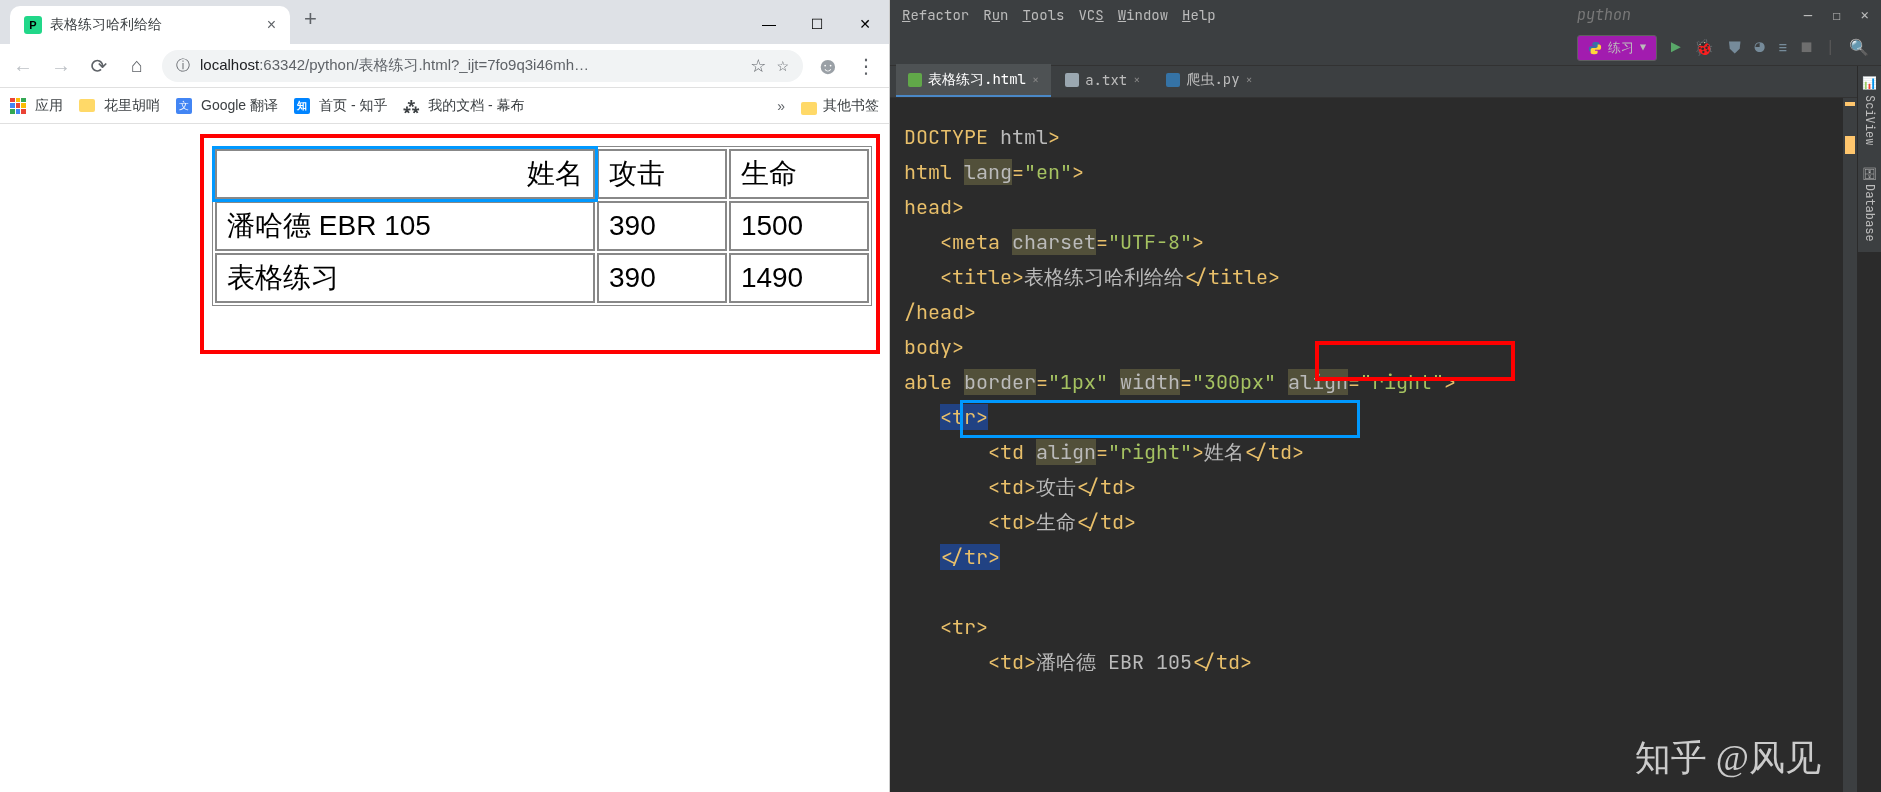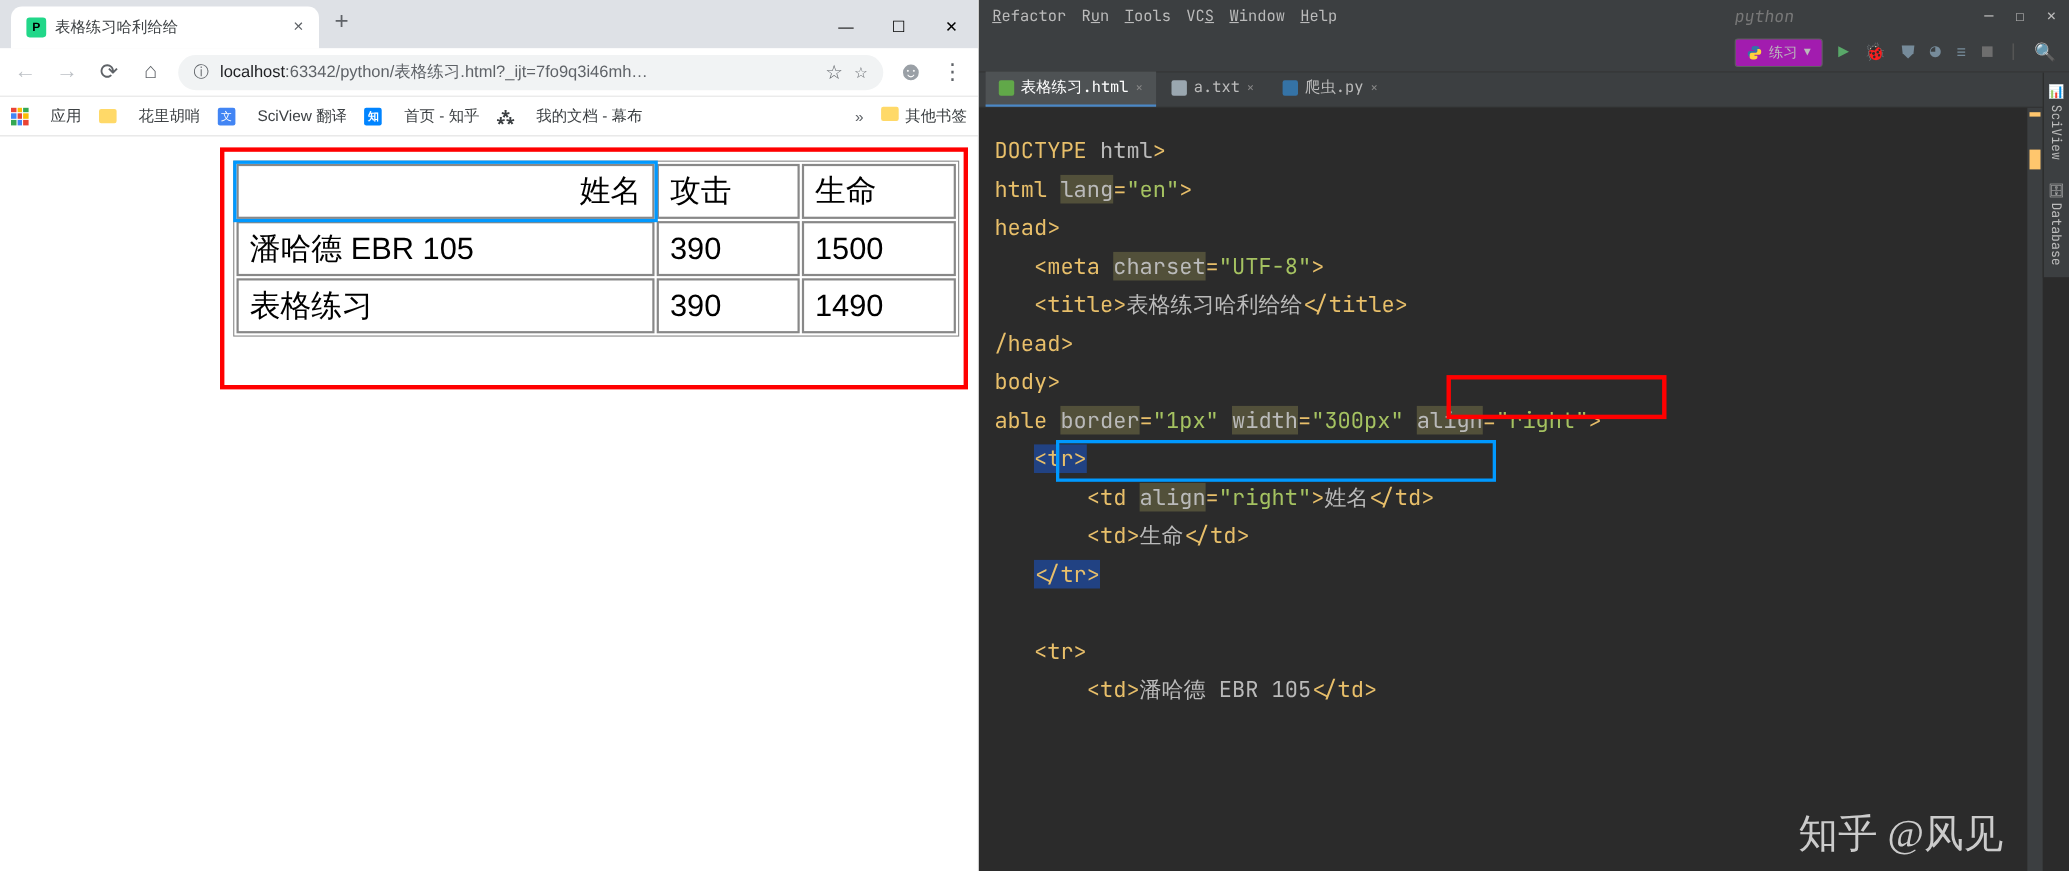--- a/index.html
+++ b/index.html
@@ -19,37 +19,37 @@
     .toolbar { height: 44px; background: #fff; display: flex; align-items: center; padding: 0 10px; gap: 12px; border-bottom: 1px solid #e0e0e0; }
     .nav-btn { font-size: 20px; color: #5f6368; width: 26px; text-align: center; }
     .nav-btn.disabled { color: #bdc1c6; }
     .omnibox { flex: 1; height: 32px; background: #f1f3f4; border-radius: 16px; display: flex; align-items: center; padding: 0 14px; gap: 10px; font-size: 15px; color: #202124; }
     .omnibox-icon { font-size: 14px; color: #5f6368; }
     .omnibox-text { flex: 1; white-space: nowrap; overflow: hidden; }
     .omnibox-text b { color: #202124; font-weight: normal; }
     .omnibox-text span { color: #5f6368; }
     
     .bookmarks { height: 36px; background: #fff; display: flex; align-items: center; padding: 0 10px; gap: 16px; font-size: 14px; color: #3c4043; border-bottom: 1px solid #e0e0e0; }
-    .bm-item { display: flex; align-items: center; gap: 20px; }
+    .bm-item { display: flex; align-items: center; gap: 9px; }
     .bm-apps-icon { width: 16px; height: 16px; display: grid; grid-template-columns: 1fr 1fr 1fr; gap: 1px; }
     .bm-apps-icon span { background: #ea4335; }
     .bm-apps-icon span:nth-child(2) { background: #fbbc04; }
     .bm-apps-icon span:nth-child(3) { background: #34a853; }
     .bm-apps-icon span:nth-child(4) { background: #4285f4; }
     .bm-apps-icon span:nth-child(5) { background: #ea4335; }
     .bm-apps-icon span:nth-child(6) { background: #fbbc04; }
     .bm-apps-icon span:nth-child(7) { background: #34a853; }
     .bm-apps-icon span:nth-child(8) { background: #4285f4; }
     .bm-apps-icon span:nth-child(9) { background: #ea4335; }
     .bm-folder { width: 16px; height: 13px; background: #ffd968; border-radius: 2px; }
     .bm-gtranslate { width: 16px; height: 16px; background: #4285f4; border-radius: 2px; color: #fff; font-size: 10px; display: flex; align-items: center; justify-content: center; }
     .bm-zhihu { width: 16px; height: 16px; background: #0084ff; border-radius: 2px; color: #fff; font-size: 10px; display: flex; align-items: center; justify-content: center; font-weight: bold; }
     .bm-mubu { font-weight: bold; }
     .bm-chevron { margin-left: auto; font-size: 14px; color: #5f6368; }
-    .bm-other { display: flex; align-items: flex-start; gap: 6px; }
+    .bm-other { display: flex; align-items: flex-end; gap: 6px; }
     
     .page-content { flex: 1; position: relative; padding: 20px; }
     .red-box { position: absolute; border: 4px solid #ff0000; top: 10px; left: 200px; width: 680px; height: 220px; padding: 8px; }
     .page-table { border-collapse: separate; border-spacing: 2px; border: 1px solid #888; width: 660px; font-size: 28px; }
     .page-table td { border: 2px solid #888; padding: 4px 10px; }
     .blue-cell { outline: 3px solid #0099ff; text-align: right; width: 380px; }
     
     
     .ide { flex: 1; background: #3c3f41; color: #bbb; display: flex; flex-direction: column; font-family: "JetBrains Mono", Consolas, monospace; position: relative; }
     .ide-menubar { height: 30px; background: #3c3f41; display: flex; align-items: center; padding: 0 12px; gap: 14px; font-size: 14px; color: #bbb; }
@@ -140,21 +140,21 @@
           <span></span>
         </div>
       <span>应用</span>
     </div>
     <div class="bm-item">
         <div class="bm-folder"></div>
         <span>花里胡哨</span>
       </div>
     <div class="bm-item">
         <div class="bm-gtranslate">文</div>
-        <span>SciView 翻译</span>
+        <span>Google 翻译</span>
       </div>
     <div class="bm-item">
         <div class="bm-zhihu">知</div>
         <span>首页 - 知乎</span>
       </div>
     <div class="bm-item">
         <span class="bm-mubu">⁂</span>
         <span>我的文档 - 幕布</span>
       </div>
     <div class="bm-chevron">»</div>
@@ -246,20 +246,21 @@
     <div class="code-line"><span class="c-doctype">DOCTYPE </span><span class="c-attr">html</span><span class="c-tag">&gt;</span></div>
     <div class="code-line"><span class="c-tag">html </span><span class="c-attr attr-bg">lang</span><span class="c-tag">=</span><span class="c-str">"en"</span><span class="c-tag">&gt;</span></div>
     <div class="code-line"><span class="c-tag">head&gt;</span></div>
     <div class="code-line">   <span class="c-tag">&lt;</span><span class="c-tag">meta</span> <span class="c-attr attr-bg">charset</span><span class="c-tag">=</span><span class="c-str">"UTF-8"</span><span class="c-tag">&gt;</span></div>
     <div class="code-line">   <span class="c-tag">&lt;</span><span class="c-tag">title</span><span class="c-tag">&gt;</span><span class="c-txt">表格练习哈利给给</span><span class="c-tag">&lt;/</span><span class="c-tag">title</span><span class="c-tag">&gt;</span></div>
     <div class="code-line"><span class="c-tag">/head&gt;</span></div>
     <div class="code-line"><span class="c-tag">body&gt;</span></div>
     <div class="code-line"><span class="c-tag">able</span> <span class="c-attr attr-bg">border</span><span class="c-tag">=</span><span class="c-str">"1px"</span> <span class="c-attr attr-bg">width</span><span class="c-tag">=</span><span class="c-str">"300px"</span> <span class="c-attr attr-bg">align</span><span class="c-tag">=</span><span class="c-str">"right"</span><span class="c-tag">&gt;</span></div>
     <div class="code-line">   <span class="sel-bg"><span class="c-tag">&lt;</span><span class="c-tag">tr</span><span class="c-tag">&gt;</span></span></div>
     <div class="code-line">       <span class="c-tag">&lt;</span><span class="c-tag">td</span> <span class="c-attr attr-bg">align</span><span class="c-tag">=</span><span class="c-str">"right"</span><span class="c-tag">&gt;</span><span class="c-txt">姓名</span><span class="c-tag">&lt;/</span><span class="c-tag">td</span><span class="c-tag">&gt;</span></div>
+    <div class="code-line">       <span class="c-tag">&lt;</span><span class="c-tag">td</span><span class="c-tag">&gt;</span><span class="c-txt">攻击</span><span class="c-tag">&lt;/</span><span class="c-tag">td</span><span class="c-tag">&gt;</span></div>
     <div class="code-line">       <span class="c-tag">&lt;</span><span class="c-tag">td</span><span class="c-tag">&gt;</span><span class="c-txt">生命</span><span class="c-tag">&lt;/</span><span class="c-tag">td</span><span class="c-tag">&gt;</span></div>
     <div class="code-line">   <span class="sel-bg"><span class="c-tag">&lt;/</span><span class="c-tag">tr</span><span class="c-tag">&gt;</span></span></div>
     <div class="code-line"> </div>
     <div class="code-line">   <span class="c-tag">&lt;</span><span class="c-tag">tr</span><span class="c-tag">&gt;</span></div>
     <div class="code-line">       <span class="c-tag">&lt;</span><span class="c-tag">td</span><span class="c-tag">&gt;</span><span class="c-txt">潘哈德 EBR 105</span><span class="c-tag">&lt;/</span><span class="c-tag">td</span><span class="c-tag">&gt;</span></div>
 
     <div class="red-box-ide" style="top:243px; left:425px; width:200px; height:40px;"></div>
     <div class="blue-box-ide" style="top:302px; left:70px; width:400px; height:38px;"></div>
 
     <div class="watermark">知乎 @风见</div>

